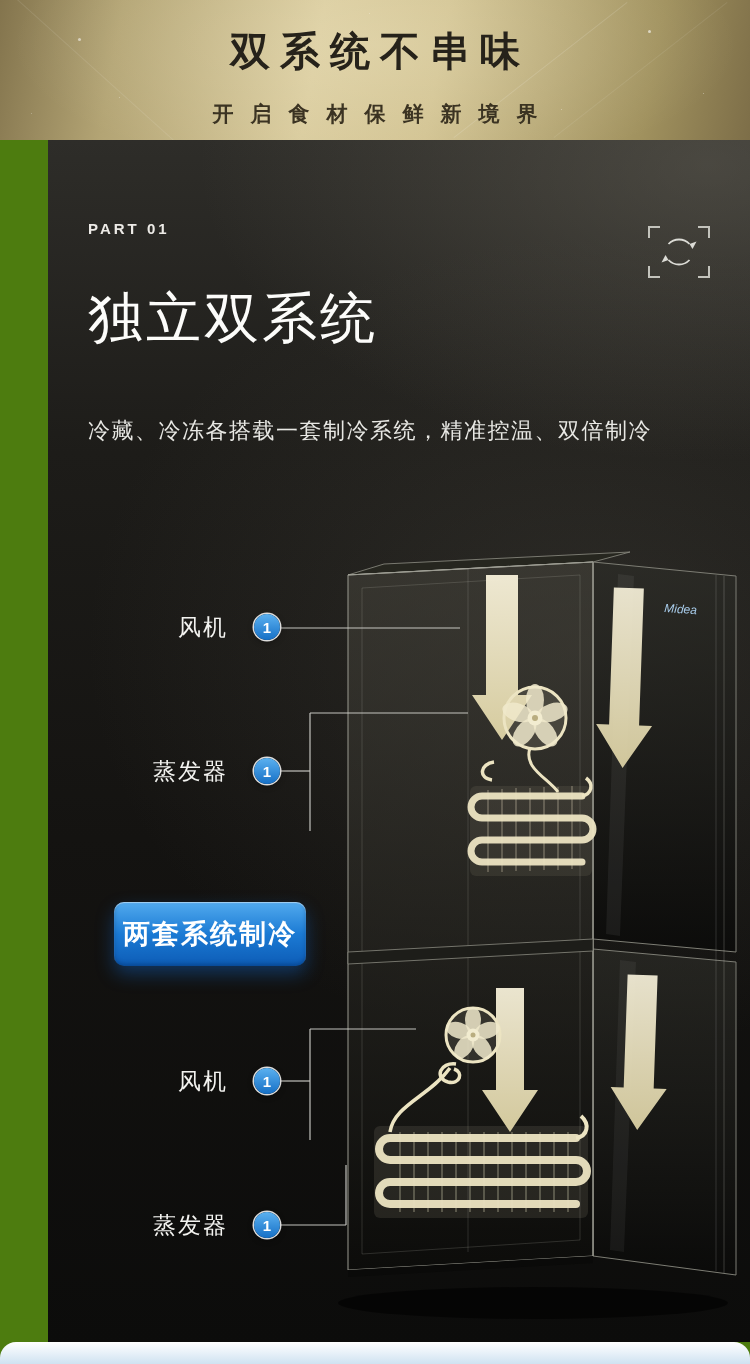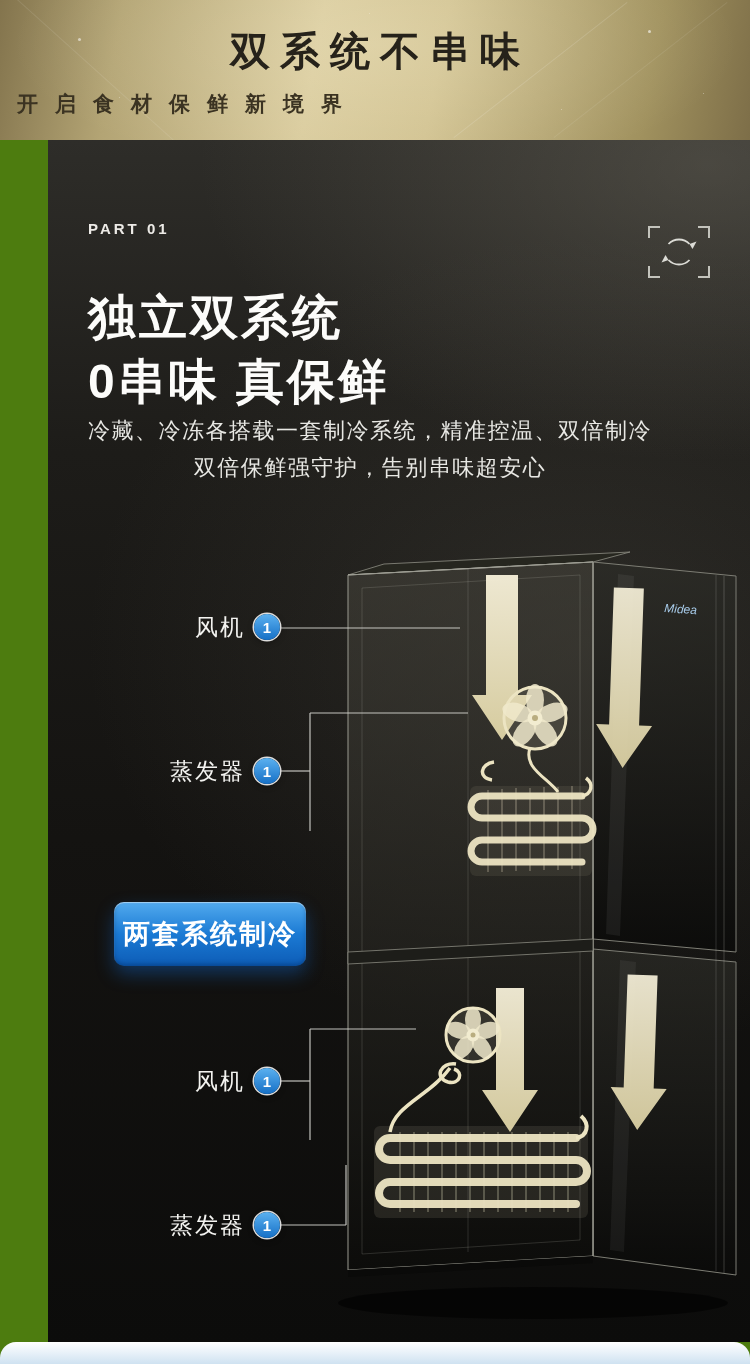--- a/index.html
+++ b/index.html
@@ -8,21 +8,21 @@
           overflow: hidden; background: #4d7c0f; }
 
   
   .banner { position: absolute; top: 0; left: 0; width: 750px; height: 140px;
     background:
       radial-gradient(520px 190px at 50% 32%, rgba(255,248,220,.22), transparent 70%),
       linear-gradient(100deg,#83744d 0%,#b3a474 16%,#d9cb9d 42%,#d1c291 58%,#a0915e 86%,#7d6e48 100%);
   }
   .banner-title { position: absolute; top: 24px; width: 100%; text-align: center;
     font-size: 40px; font-weight: bold; color: #26221a; letter-spacing: 10px; text-indent: 10px; }
-  .banner-sub { position: absolute; top: 90px; width: 100%; text-align: left;
+  .banner-sub { position: absolute; top: 100px; width: 100%; text-align: center;
     font-size: 21px; font-weight: 600; color: #3b3322; letter-spacing: 17px; text-indent: 17px; }
   .spark { position: absolute; left: 0; top: 0; width: 3px; height: 3px; border-radius: 50%;
     background: transparent;
     box-shadow: 78px 38px 0 0 rgba(255,255,255,.55), 118px 96px 0 -1px rgba(255,255,255,.4),
       368px 12px 0 -1px rgba(255,255,255,.35), 560px 108px 0 -1px rgba(255,255,255,.45),
       648px 30px 0 0 rgba(255,255,255,.6), 702px 92px 0 -1px rgba(255,255,255,.45),
       30px 112px 0 -1px rgba(255,255,255,.35); }
   .facet { position: absolute; width: 1px; height: 220px; background: rgba(255,255,255,.14); }
   .facet.f1 { left: 540px; top: -40px; transform: rotate(52deg); }
   .facet.f2 { left: 640px; top: -40px; transform: rotate(52deg); opacity: .6; }
@@ -33,28 +33,28 @@
     background:
       radial-gradient(820px 480px at 88% 2%, rgba(118,114,102,.4), transparent 62%),
       radial-gradient(760px 620px at 72% 42%, rgba(96,93,84,.26), transparent 66%),
       linear-gradient(180deg,#2e2d29 0%,#1d1c19 26%,#141311 58%,#0c0c0b 100%);
     margin-left: 48px;
   }
   .part { position: absolute; left: 40px; top: 80px; color: #eceae6;
     font-size: 15px; font-weight: bold; letter-spacing: 3px; }
   .cycle-badge { position: absolute; left: 598px; top: 84px; width: 66px; height: 56px; }
   .heading { position: absolute; left: 40px; top: 146px; color: #fcfcfa;
-    font-weight: bold; font-size: 48px; line-height: 64px; letter-spacing: 3px; }
+    font-weight: normal; font-size: 55px; line-height: 64px; letter-spacing: 3px; }
   .desc { position: absolute; left: 40px; top: 272px; font-size: 22px; line-height: 37px;
     color: #e8e8e4; letter-spacing: 1.5px; text-align: center; }
 
   .fridge { position: absolute; left: 270px; top: 400px; }
   .lines-overlay { position: absolute; left: 0; top: 0; pointer-events: none; }
 
-  .callout { position: absolute; right: 518px; display: flex; align-items: center; gap: 9px; height: 30px; }
+  .callout { position: absolute; right: 518px; display: flex; align-items: center; gap: 26px; height: 30px; }
   .callout-label { font-size: 23px; color: #f3f3f0; letter-spacing: 2px; white-space: nowrap; }
   .callout-num { width: 26px; height: 26px; border-radius: 50%;
     background: linear-gradient(180deg,#5bb1f0,#1670c6); color: #fff;
     font-size: 15px; font-weight: bold; display: flex; align-items: center; justify-content: center;
     box-shadow: 0 0 0 1.5px rgba(255,255,255,.85), 0 2px 6px rgba(0,0,0,.4); }
   .co-fan-top { top: 472px; }
   .co-evap-top { top: 616px; }
   .co-fan-bottom { top: 926px; }
   .co-evap-bottom { top: 1070px; }
 
@@ -100,26 +100,24 @@
           <path d="M22.5,20 A14.5,14.5 0 0 1 43.5,20"></path>
           <path d="M43.5,36 A14.5,14.5 0 0 1 22.5,36"></path>
         </g>
         <path d="M43.5,20 l7,-2.5 l-4,7.5 z" fill="#dcdcd6"></path>
         <path d="M22.5,36 l-7,2.5 l4,-7.5 z" fill="#dcdcd6"></path>
       </svg>
     </div>
 
     <h2 class="heading">
       <div>独立双系统</div>
-      <div>0串味 真保鲜</div>
     </h2>
 
     <p class="desc">
       <span>冷藏、冷冻各搭载一套制冷系统，精准控温、双倍制冷</span><br>
-      <span>双倍保鲜强守护，告别串味超安心</span>
     </p>
 
     <svg class="fridge" width="440" height="795" viewBox="0 0 440 795">
       <defs>
         <linearGradient id="faceGrad" x1="0" y1="0" x2="0" y2="1">
           <stop offset="0" stop-color="#46443c" stop-opacity=".55"></stop>
           <stop offset="1" stop-color="#0c0c0a" stop-opacity=".78"></stop>
         </linearGradient>
         <linearGradient id="doorGrad" x1="0" y1="0" x2="0" y2="1">
           <stop offset="0" stop-color="#2c2c27" stop-opacity=".7"></stop>

